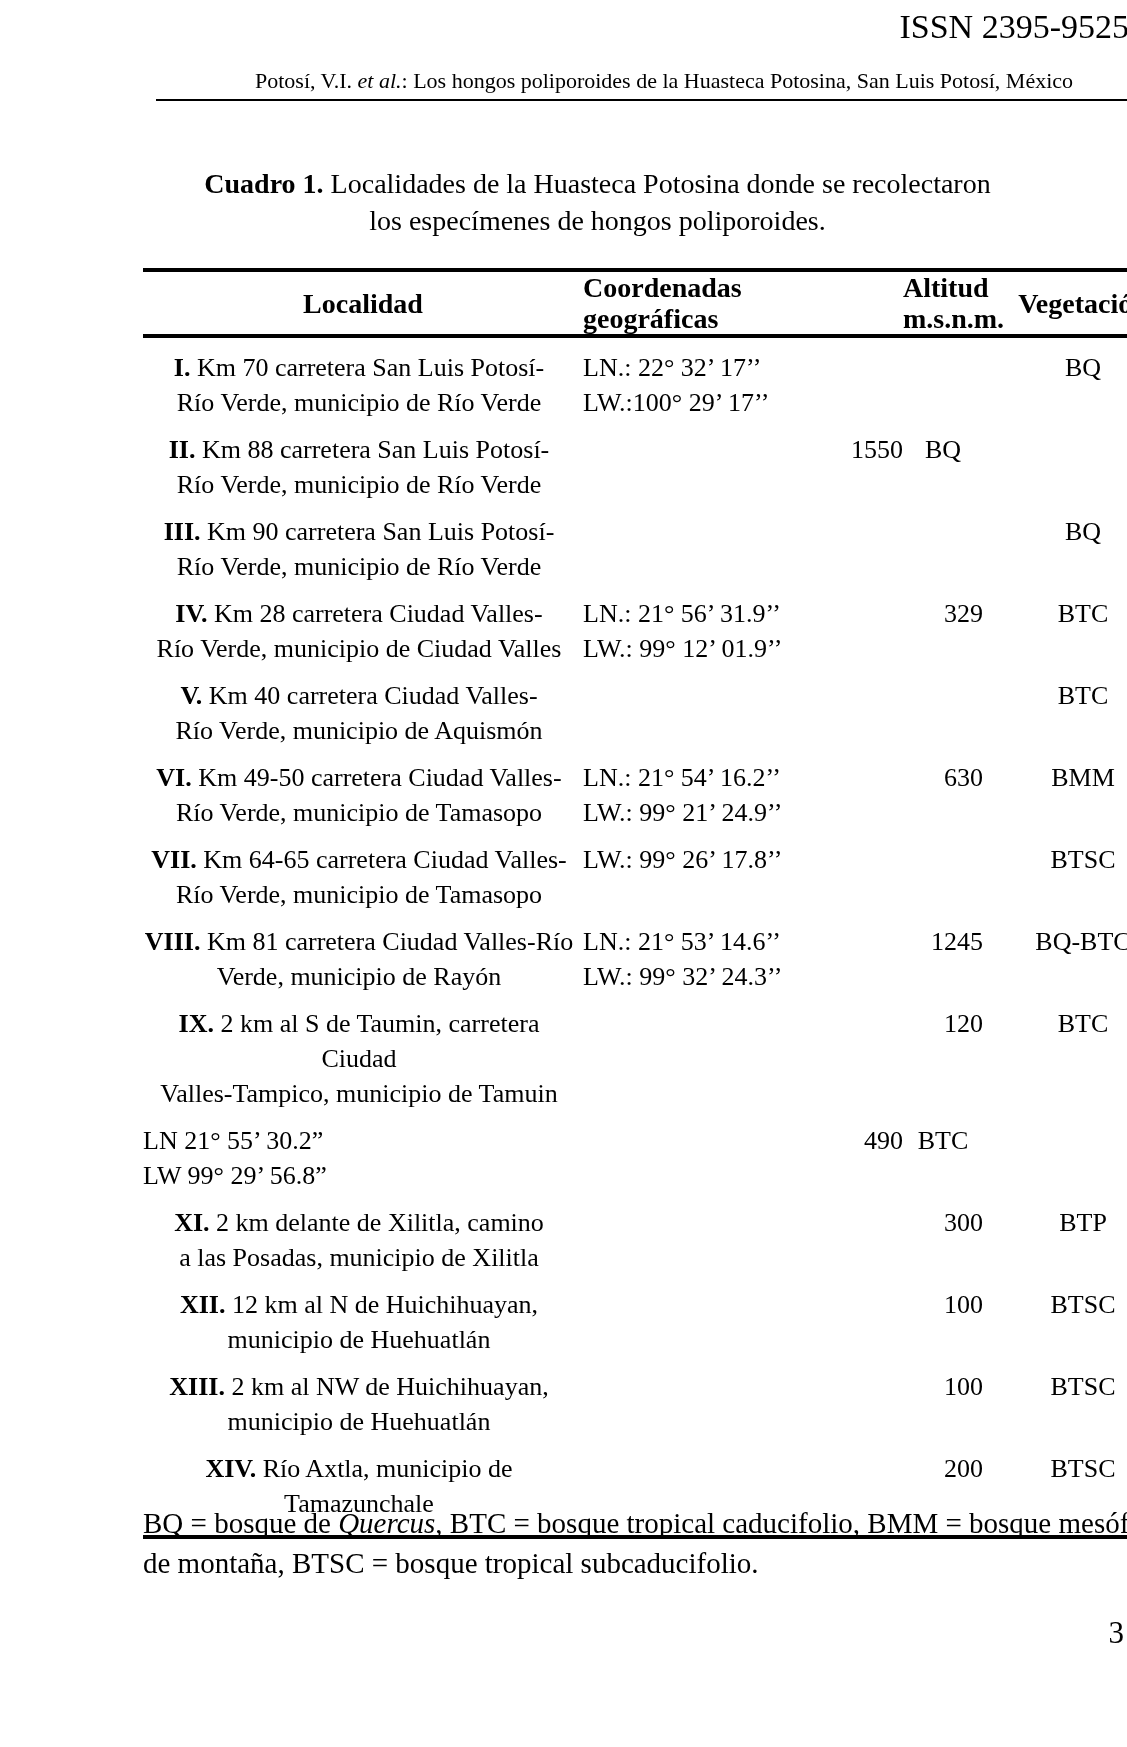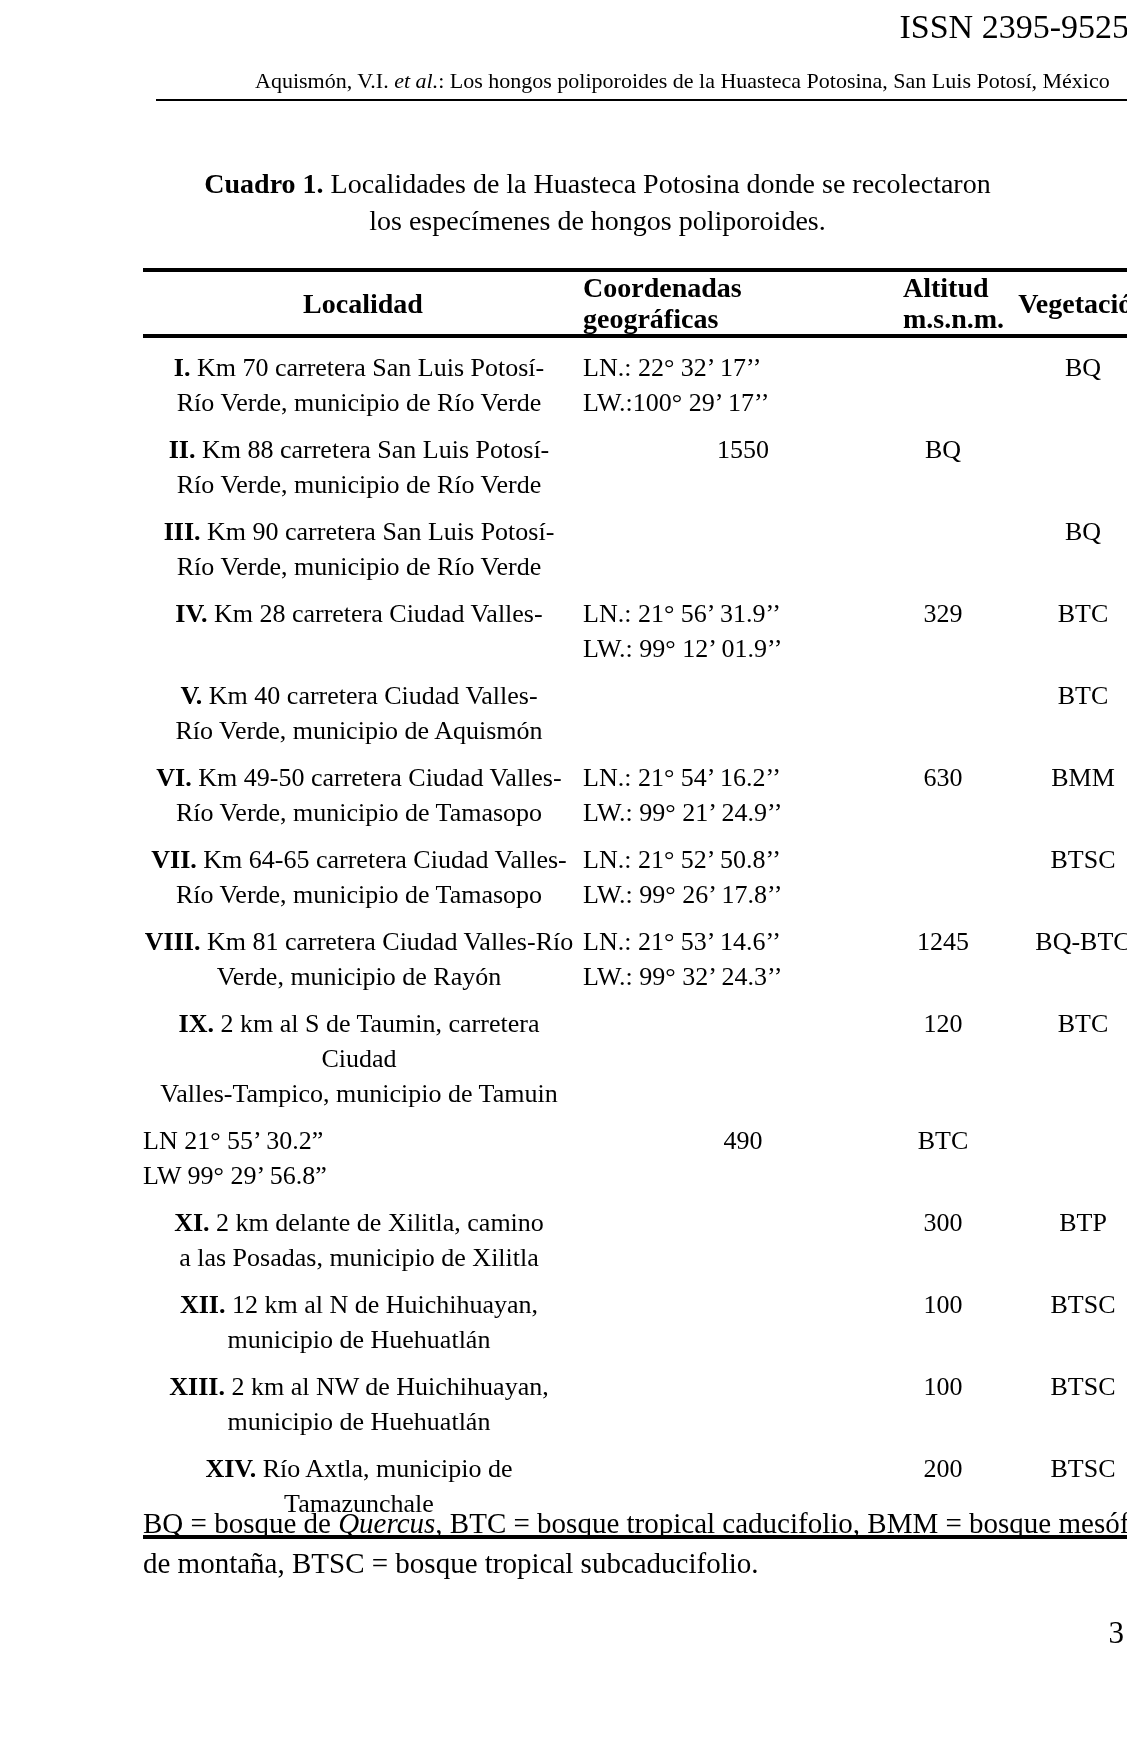--- a/index.html
+++ b/index.html
@@ -40,41 +40,41 @@
     font-weight:bold;font-size:28px;line-height:31px;
     text-align:center;
   }
   .brow{
     font-size:26px;line-height:35px;
     margin-top:12px;
   }
   .c-loc{text-align:center;padding-right:8px;}
   .thead .c-loc{text-align:center;padding-right:0;}
   .c-coord{text-align:left;}
-  .c-alt{text-align:center;white-space:nowrap;}
+  .c-alt{text-align:right;white-space:nowrap;}
   .c-veg{text-align:center;white-space:nowrap;}
   .tbody-rule{margin-top:14px;}
   .footnote{
     position:absolute;left:143px;top:1503px;width:984px;
     font-size:29px;line-height:40px;
   }
   .fn-line1{white-space:nowrap;}
   .page-number{
     position:absolute;top:1615px;right:3px;
     font-size:31px;
   }
   i{font-style:italic;}
   b{font-weight:bold;}
 </style>
 </head>
 <body>
 
 <div class="issn">ISSN 2395-9525</div>
 
-<div class="running-head"><span>Aquismón, V.I. </span><i>et al.</i><span>: Los hongos poliporoides de la Huasteca Potosina, San Luis Potosí, México</span></div>
+<div class="running-head"><span>Potosí, V.I. </span><i>et al.</i><span>: Los hongos poliporoides de la Huasteca Potosina, San Luis Potosí, México</span></div>
 
 <div class="head-rule"></div>
 
 <div class="caption">
   <div><b>Cuadro 1.</b><span> Localidades de la Huasteca Potosina donde se recolectaron</span></div>
   <div>los especímenes de hongos poliporoides.</div>
 </div>
 
 <div class="loc-table">
   <div class="rule"></div>
@@ -113,21 +113,21 @@
     <div class="c-loc"><b>III.</b> <span>Km 90 carretera San Luis Potosí-</span><br><span>Río Verde, municipio de Río Verde</span></div>
     <div class="c-coord">
       <div></div>
       <div></div>
     </div>
     <div class="c-alt"></div>
     <div class="c-veg">BQ</div>
   </div>
 
   <div class="row brow">
-    <div class="c-loc"><b>IV.</b> <span>Km 28 carretera Ciudad Valles-</span><br></div>
+    <div class="c-loc"><b>IV.</b> <span>Km 28 carretera Ciudad Valles-</span><br><span>Río Verde, municipio de Ciudad Valles</span></div>
     <div class="c-coord">
       <div>LN.: 21° 56’ 31.9’’</div>
       <div>LW.: 99° 12’ 01.9’’</div>
     </div>
     <div class="c-alt">329</div>
     <div class="c-veg">BTC</div>
   </div>
 
   <div class="row brow">
     <div class="c-loc"><b>V.</b> <span>Km 40 carretera Ciudad Valles-</span><br><span>Río Verde, municipio de Aquismón</span></div>
@@ -145,21 +145,20 @@
       <div>LN.: 21° 54’ 16.2’’</div>
       <div>LW.: 99° 21’ 24.9’’</div>
     </div>
     <div class="c-alt">630</div>
     <div class="c-veg">BMM</div>
   </div>
 
   <div class="row brow">
     <div class="c-loc"><b>VII.</b> <span>Km 64-65 carretera Ciudad Valles-</span><br><span>Río Verde, municipio de Tamasopo</span></div>
     <div class="c-coord">
-      <div>LN.: 21° 52’ 50.8’’</div>
       <div>LW.: 99° 26’ 17.8’’</div>
     </div>
     <div class="c-alt"></div>
     <div class="c-veg">BTSC</div>
   </div>
 
   <div class="row brow">
     <div class="c-loc"><b>VIII.</b> <span>Km 81 carretera Ciudad Valles-Río</span><br><span>Verde,  municipio de Rayón</span></div>
     <div class="c-coord">
       <div>LN.: 21° 53’ 14.6’’</div>

